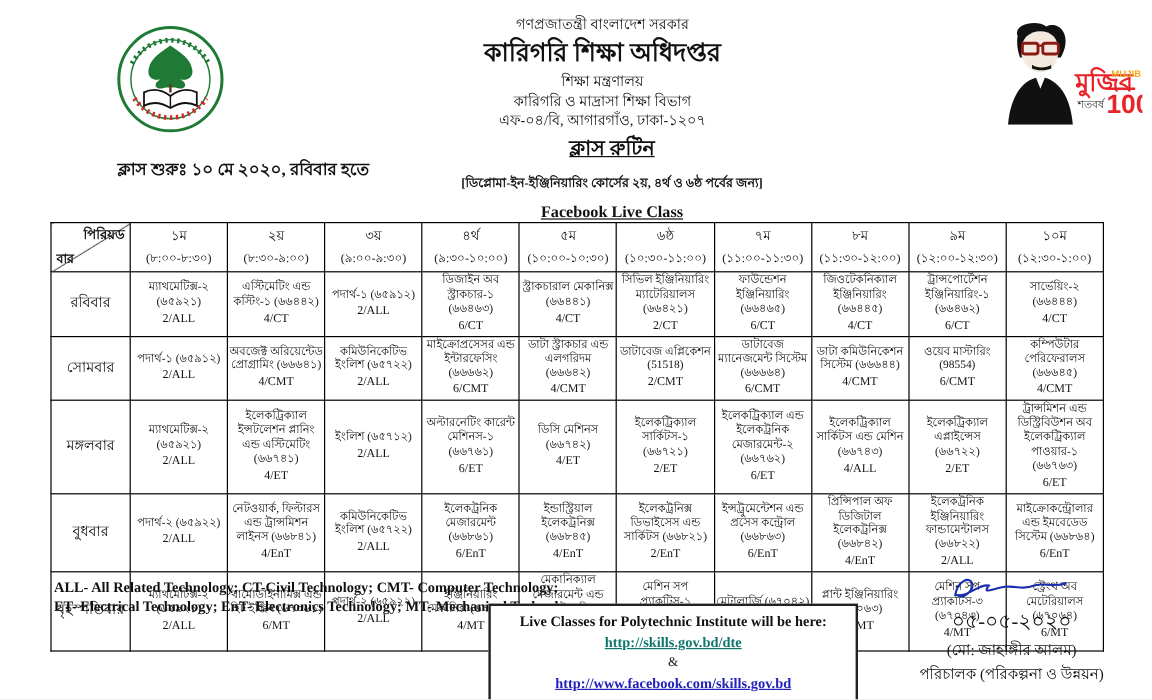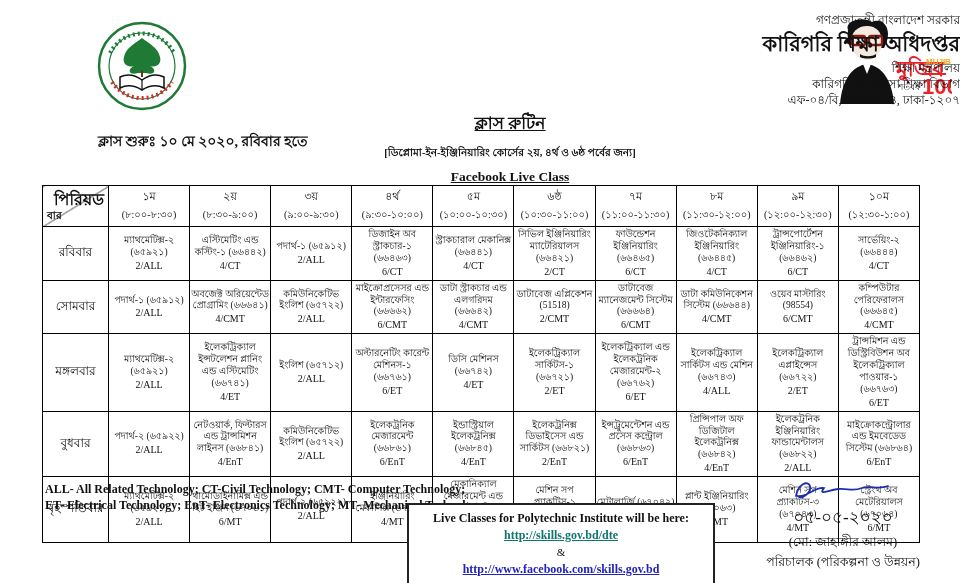--- a/index.html
+++ b/index.html
@@ -3,40 +3,40 @@
 <meta charset="utf-8">
 <style>
   * { margin:0; padding:0; box-sizing:border-box; }
   html,body { background:#e9e9e9; }
   .page {
     position:relative; width:960px; height:583px; background:#ffffff;
     font-family:"Liberation Serif","DejaVu Serif",serif; color:#111;
     margin:0 auto; overflow:hidden;
   }
   
-  .gov-header { position:absolute; top:12px; left:0; right:0; text-align:right; line-height:1.35;padding-left:44px; }
+  .gov-header { position:absolute; top:12px; left:0; right:0; text-align:center; line-height:1.35;padding-left:44px; }
   .gov-line  { font-size:12px; }
   .gov-main  { font-size:21px; font-weight:bold; margin:2px 0 1px; }
   .logo-left  { position:absolute; left:96px;  top:20px; width:92px;  height:92px; }
   .logo-right { position:absolute; right:8px;  top:16px; width:122px; height:88px; }
   
   .start-note { position:absolute; left:98px; top:130px; font-size:14px; font-weight:bold; }
   .routine-block { position:absolute; left:360px; top:110px; width:300px; text-align:center; }
   .routine-title { font-size:17px; font-weight:bold; text-decoration:underline; }
   .routine-sub   { font-size:10.5px; font-weight:bold; margin-top:7px; }
   .fb-live       { font-size:13.5px; font-weight:bold; text-decoration:underline; margin-top:7px; }
   
   table.routine {
     position:absolute; left:42px; top:185px; width:878px;
     border-collapse:collapse; table-layout:fixed;
   }
   .routine th, .routine td { border:1px solid #000; text-align:center; vertical-align:middle; padding:2px 1px; }
   .corner { position:relative; height:33px; padding:0;
     background:linear-gradient(to bottom right, transparent calc(50% - 0.6px), #000 50%, transparent calc(50% + 0.6px)); }
-  .corner .c-top    { position:absolute; top:1px; right:4px;  font-size:16px; }
+  .corner .c-top    { position:absolute; top:1px; right:4px;  font-size:11px; }
   .corner .c-bottom { position:absolute; bottom:1px; left:4px; font-size:10.5px; }
   .period-th { font-weight:normal; }
   .p-label { font-size:11px; }
   .p-time  { font-size:10px; }
   .day-th  { font-weight:normal; font-size:12px; }
   td.cls   { height:50px; }
   .cls-sub { font-size:9.5px;  line-height:1.25; }
   .cls-grp { font-size:10px;   line-height:1.3; font-family:"Liberation Serif","DejaVu Serif",serif; }
   
   .legend { position:absolute; left:45px; top:481px; font-size:12px; font-weight:bold; line-height:1.35; }

